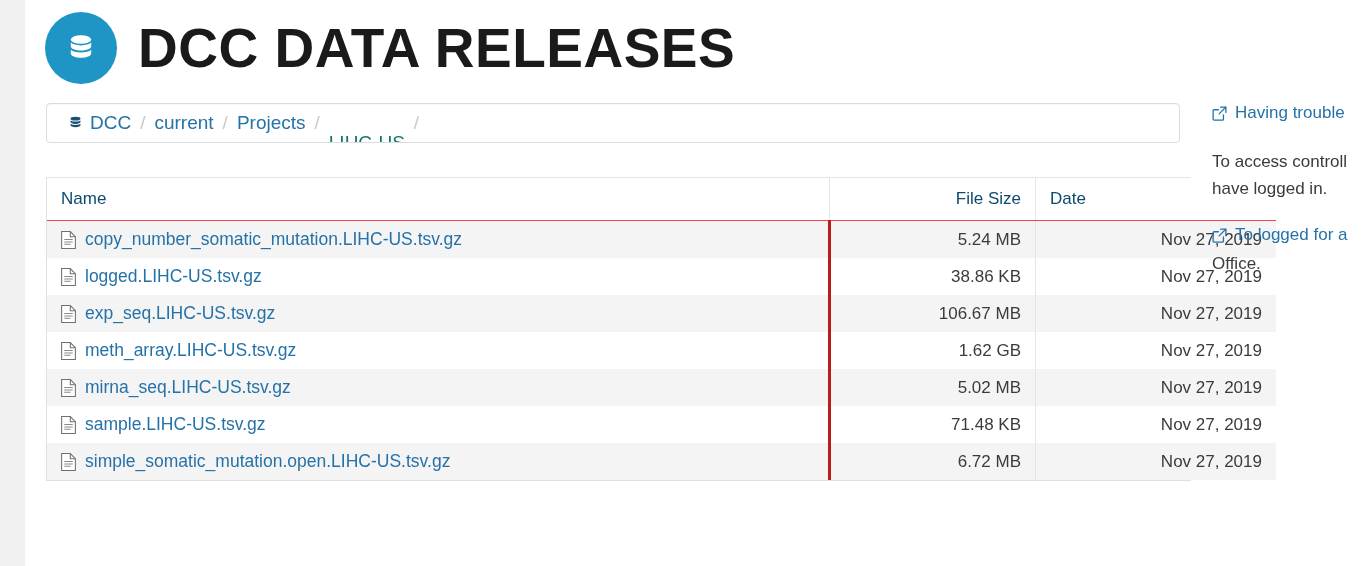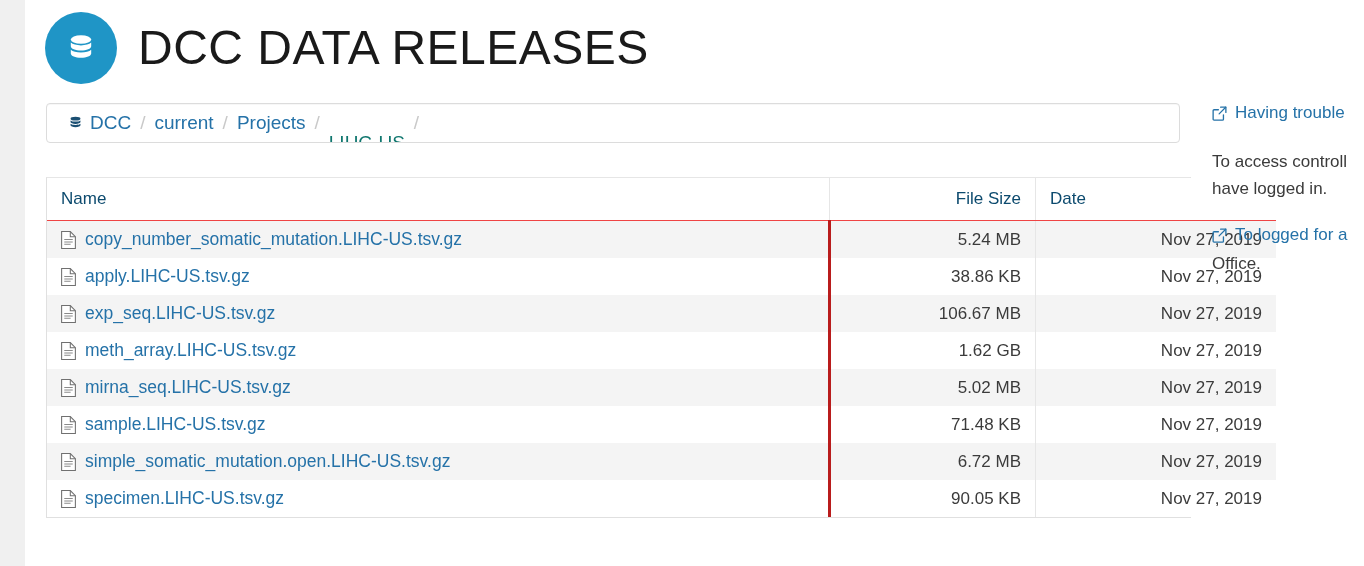--- a/index.html
+++ b/index.html
@@ -41,22 +41,22 @@
     width: 72px; height: 72px;
     border-radius: 50%;
     background: #1f95c6;
     display: flex;
     align-items: center;
     justify-content: center;
     flex: 0 0 auto;
   }
   .logo-circle svg { display:block; }
   .page-title {
-    font-size: 48px;
-    font-weight: 400;
+    font-size: 55px;
+    font-weight: 700;
     color: #1a1a1a;
     letter-spacing: 0.5px;
     white-space: nowrap;
     line-height: 1;
   }
 
   
   .crumb-bar {
     position: absolute;
     left: 21px; top: 103px;
@@ -252,21 +252,21 @@
           <tr>
             <td class="col-name">
               <span class="file-cell">
                 <span class="file-icon">
                   <svg width="15" height="18" viewBox="0 0 14 17" aria-hidden="true">
                     <path d="M0.5 0.5h8.2L13.5 5.3V16.5H0.5z" fill="#ffffff" stroke="#707070" stroke-width="1"></path>
                     <path d="M8.7 0.6v4.8h4.7" fill="none" stroke="#707070" stroke-width="1"></path>
                     <path d="M3 8h8M3 10.3h8M3 12.6h6" stroke="#8a8a8a" stroke-width="1"></path>
                   </svg>
                 </span>
-                <a class="file-link">apply.LIHC-US.tsv.gz</a>
+                <a class="file-link">logged.LIHC-US.tsv.gz</a>
               </span>
             </td>
             <td class="col-size">38.86 KB</td>
             <td class="col-date">Nov 27, 2019</td>
           </tr>
 
           <tr>
             <td class="col-name">
               <span class="file-cell">
                 <span class="file-icon">
@@ -344,36 +344,20 @@
                     <path d="M3 8h8M3 10.3h8M3 12.6h6" stroke="#8a8a8a" stroke-width="1"></path>
                   </svg>
                 </span>
                 <a class="file-link">simple_somatic_mutation.open.LIHC-US.tsv.gz</a>
               </span>
             </td>
             <td class="col-size">6.72 MB</td>
             <td class="col-date">Nov 27, 2019</td>
           </tr>
 
-          <tr>
-            <td class="col-name">
-              <span class="file-cell">
-                <span class="file-icon">
-                  <svg width="15" height="18" viewBox="0 0 14 17" aria-hidden="true">
-                    <path d="M0.5 0.5h8.2L13.5 5.3V16.5H0.5z" fill="#ffffff" stroke="#707070" stroke-width="1"></path>
-                    <path d="M8.7 0.6v4.8h4.7" fill="none" stroke="#707070" stroke-width="1"></path>
-                    <path d="M3 8h8M3 10.3h8M3 12.6h6" stroke="#8a8a8a" stroke-width="1"></path>
-                  </svg>
-                </span>
-                <a class="file-link">specimen.LIHC-US.tsv.gz</a>
-              </span>
-            </td>
-            <td class="col-size">90.05 KB</td>
-            <td class="col-date">Nov 27, 2019</td>
-          </tr>
 
         </tbody>
       </table>
     </div>
 
     <div class="help-col">
 
       <div class="help-block">
         <span class="help-link-row">
           <span class="ext-icon">

